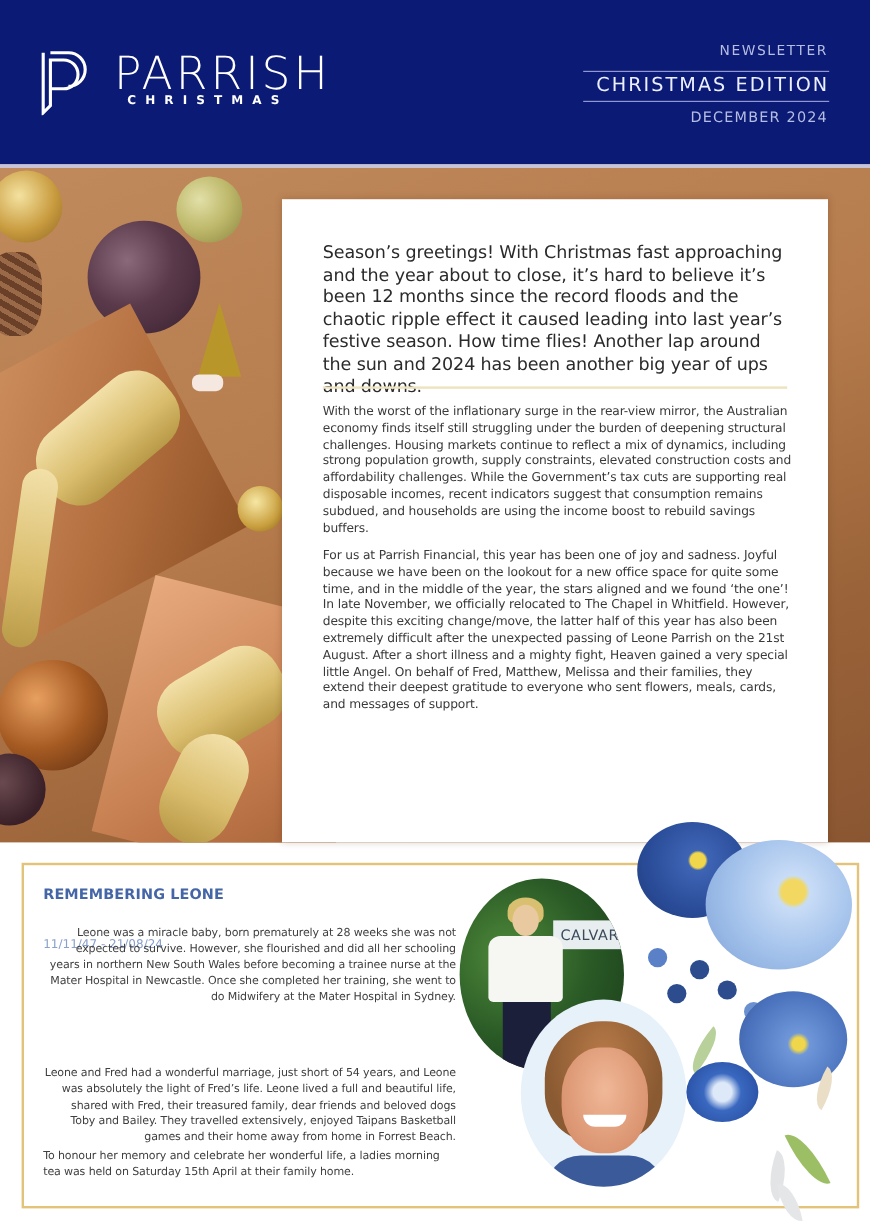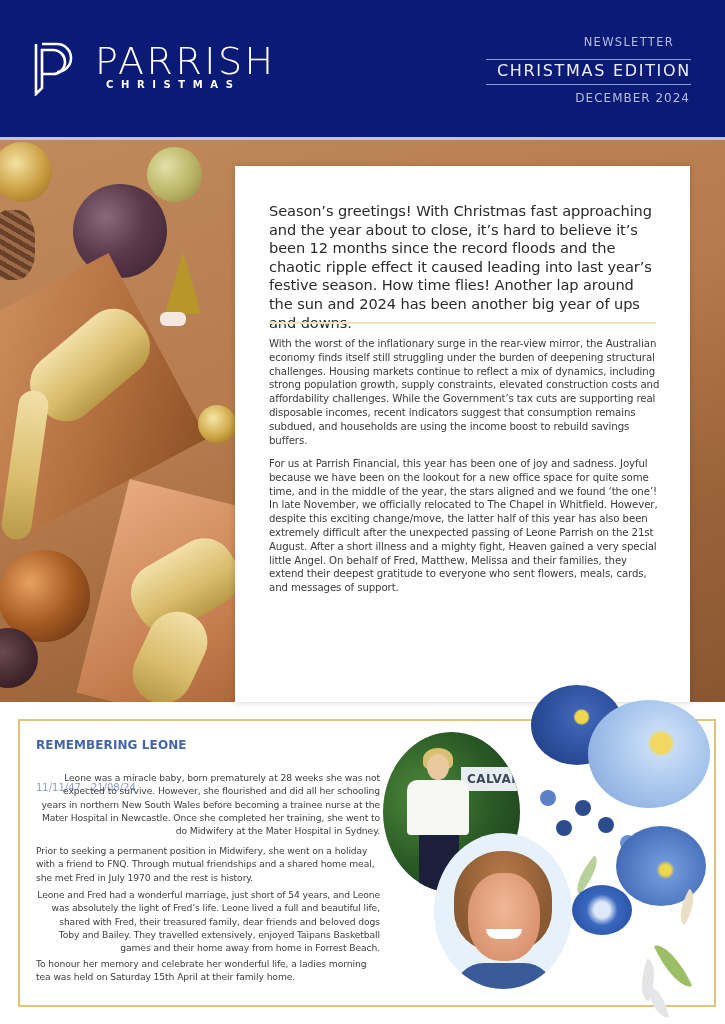--- a/index.html
+++ b/index.html
@@ -16,21 +16,21 @@
   .logo-word {
     position: absolute; left: 95px; top: 42px;
     font-family: "DejaVu Sans", sans-serif; font-weight: 300;
     color: #ffffff; font-size: 38px; letter-spacing: 2.5px; line-height: 1;
   }
   .logo-sub {
     position: absolute; left: 106px; top: 80px;
     color: #ffffff; font-size: 10px; font-weight: bold; letter-spacing: 7.6px; line-height: 1;
   }
   .nl-label {
-    position: absolute; right: 51px; top: 37px;
+    position: absolute; right: 35px; top: 37px;
     color: #b6bde2; font-size: 11.5px; letter-spacing: 1.3px; line-height: 1; text-align: center;
   }
   .nl-line-top { position: absolute; left: 486px; top: 59px; width: 205px; height: 1px; background: #8f98d2; }
   .nl-edition {
     position: absolute; right: 34px; top: 63px;
     color: #ecefff; font-size: 16px; letter-spacing: 1.7px; line-height: 1;
   }
   .nl-line-bot { position: absolute; left: 486px; top: 84px; width: 205px; height: 1px; background: #8f98d2; }
   .nl-date {
     position: absolute; right: 35px; top: 92px;
@@ -110,21 +110,21 @@
   .m2 { top: 123px; }
   .m3 { top: 167px; text-align: right; }
   .m4 { top: 236px; }
 
   .photo-old {
     position: absolute; left: 383px; top: 732px; width: 137px; height: 160px;
     border-radius: 50%; overflow: hidden;
     background: radial-gradient(ellipse at 30% 40%, #4f8a3a 0%, #2a5a26 50%, #183818 100%);
   }
   .sign { position: absolute; left: 78px; top: 35px; width: 70px; height: 24px; background: #e8eef0;
-    color: #3a4a5a; font-size: 12px; font-weight: bold; line-height: 24px; padding-left: 6px; letter-spacing: 0.5px; }
+    color: #3a4a5a; font-size: 12px; font-weight: normal; line-height: 24px; padding-left: 6px; letter-spacing: 0.5px; }
   .fig-head { position: absolute; left: 44px; top: 22px; width: 22px; height: 26px; border-radius: 50%; background: #e8c9a0; }
   .fig-hair { position: absolute; left: 40px; top: 16px; width: 30px; height: 22px; border-radius: 50% 50% 30% 30%; background: #d8c070; }
   .fig-body { position: absolute; left: 24px; top: 48px; width: 62px; height: 55px; border-radius: 10px 10px 4px 4px; background: #f6f6f2; }
   .fig-legs { position: absolute; left: 36px; top: 100px; width: 40px; height: 60px; background: #1c1f3a; }
 
   .photo-new {
     position: absolute; left: 434px; top: 833px; width: 138px; height: 156px;
     border-radius: 50%; overflow: hidden; background: #e6f1fa;
   }
   .face-hair { position: absolute; left: 20px; top: 18px; width: 98px; height: 100px; border-radius: 48% 48% 40% 40%;
@@ -195,21 +195,20 @@
   <p class="intro">Season’s greetings! With Christmas fast approaching and the year about to close, it’s hard to believe it’s been 12 months since the record floods and the chaotic ripple effect it caused leading into last year’s festive season. How time flies! Another lap around the sun and 2024 has been another big year of ups and downs.</p>
   <div class="divider"></div>
   <p class="body-text p1">With the worst of the inflationary surge in the rear-view mirror, the Australian economy finds itself still struggling under the burden of deepening structural challenges. Housing markets continue to reflect a mix of dynamics, including strong population growth, supply constraints, elevated construction costs and affordability challenges. While the Government’s tax cuts are supporting real disposable incomes, recent indicators suggest that consumption remains subdued, and households are using the income boost to rebuild savings buffers.</p>
   <p class="body-text p2">For us at Parrish Financial, this year has been one of joy and sadness. Joyful because we have been on the lookout for a new office space for quite some time, and in the middle of the year, the stars aligned and we found ‘the one’! In late November, we officially relocated to The Chapel in Whitfield. However, despite this exciting change/move, the latter half of this year has also been extremely difficult after the unexpected passing of Leone Parrish on the 21st August. After a short illness and a mighty fight, Heaven gained a very special little Angel. On behalf of Fred, Matthew, Melissa and their families, they extend their deepest gratitude to everyone who sent flowers, meals, cards, and messages of support.</p>
 </div>
 
 <div class="memorial">
   <div class="mem-title">REMEMBERING LEONE</div>
   <div class="mem-dates">11/11/47 - 21/08/24</div>
   <p class="mem-text m1">Leone was a miracle baby, born prematurely at 28 weeks she was not expected to survive. However, she flourished and did all her schooling years in northern New South Wales before becoming a trainee nurse at the Mater Hospital in Newcastle. Once she completed her training, she went to do Midwifery at the Mater Hospital in Sydney.</p>
-  <p class="mem-text m2">Prior to seeking a permanent position in Midwifery, she went on a holiday with a friend to FNQ. Through mutual friendships and a shared home meal, she met Fred in July 1970 and the rest is history.</p>
   <p class="mem-text m3">Leone and Fred had a wonderful marriage, just short of 54 years, and Leone was absolutely the light of Fred’s life. Leone lived a full and beautiful life, shared with Fred, their treasured family, dear friends and beloved dogs Toby and Bailey. They travelled extensively, enjoyed Taipans Basketball games and their home away from home in Forrest Beach.</p>
   <p class="mem-text m4">To honour her memory and celebrate her wonderful life, a ladies morning tea was held on Saturday 15th April at their family home.</p>
 </div>
 
 <div class="photo-old">
   <div class="sign">CALVAR</div>
   <div class="fig-legs"></div>
   <div class="fig-body"></div>
   <div class="fig-hair"></div>
   <div class="fig-head"></div>

